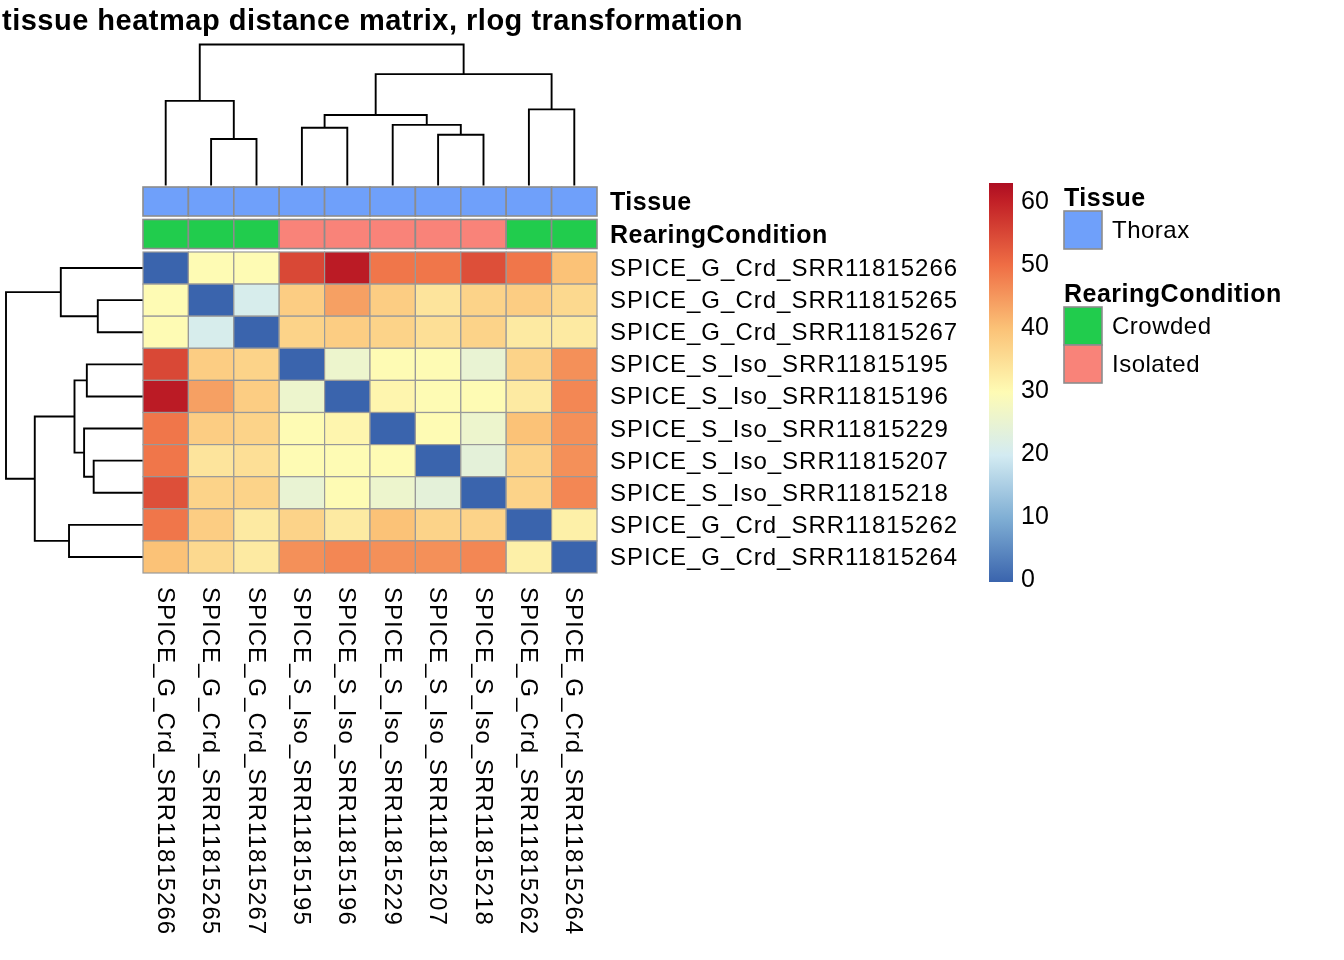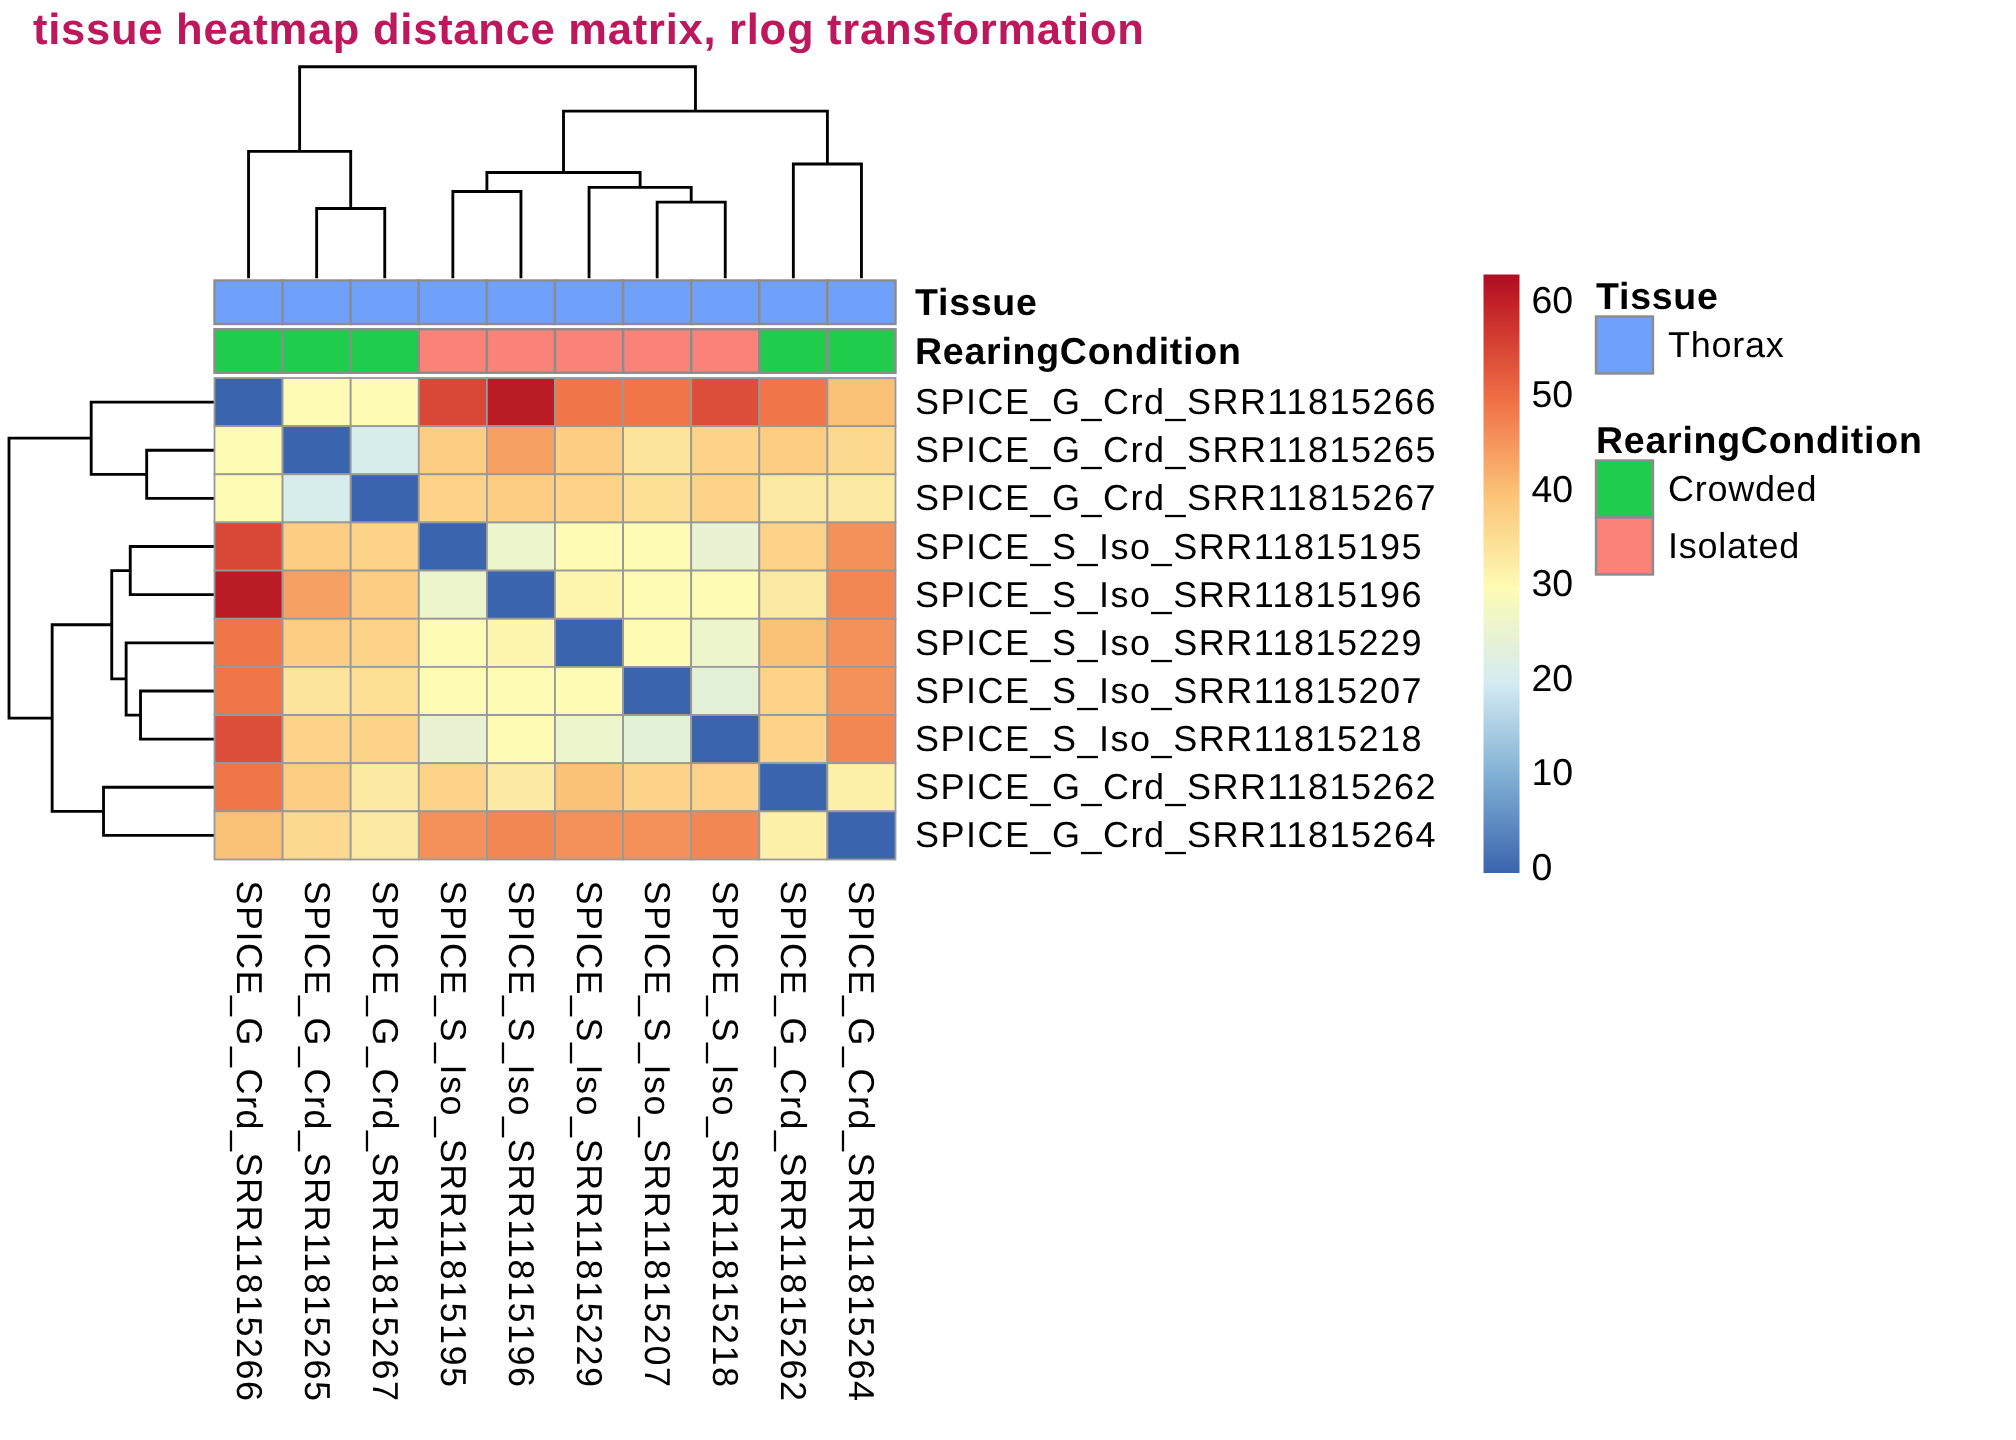--- a/index.html
+++ b/index.html
@@ -1,19 +1,19 @@
 <!DOCTYPE html>
 <html><head>
 <meta charset="utf-8">
 <style>
   html,body{margin:0;padding:0;background:#fff;}
   .canvas{position:relative;width:1344px;height:960px;background:#fff;overflow:hidden;
           font-family:"Liberation Sans",sans-serif;}
-  .title{position:absolute;left:22px;top:4px;font-size:29px;font-weight:bold;
-         letter-spacing:.5px;color:#be185d;white-space:nowrap;}
+  .title{position:absolute;left:2px;top:4px;font-size:29px;font-weight:bold;
+         letter-spacing:.5px;color:#000000;white-space:nowrap;}
   svg text{font-family:"Liberation Sans",sans-serif;fill:#000;}
 </style>
 </head>
 <body>
 
 <div class="canvas">
   <div class="title">tissue heatmap distance matrix, rlog transformation</div>
   <svg id="chart" width="1344" height="960" viewBox="0 0 1344 960">
     <defs>
         <linearGradient id="cbarGrad" x1="0" y1="0" x2="0" y2="1">

